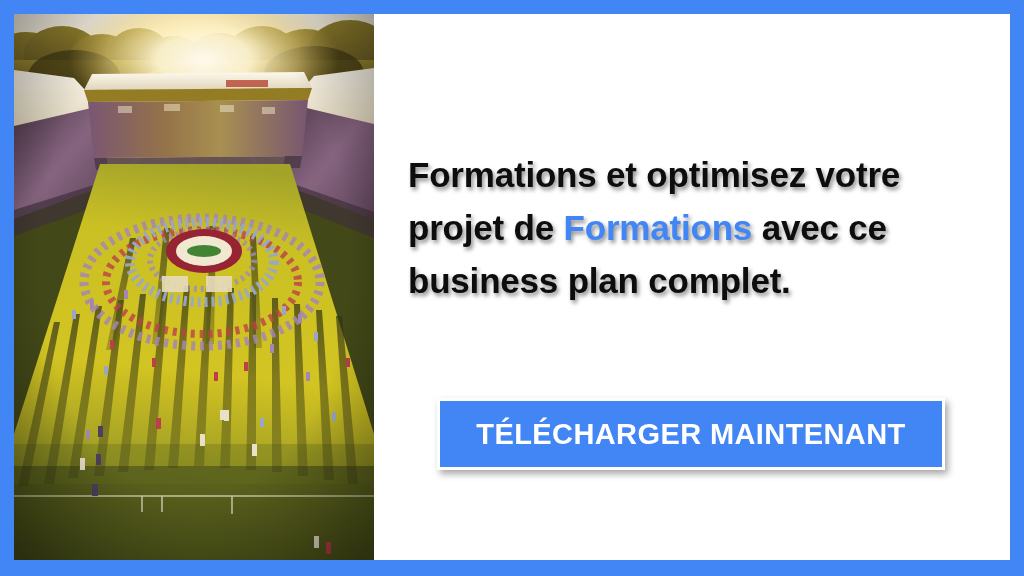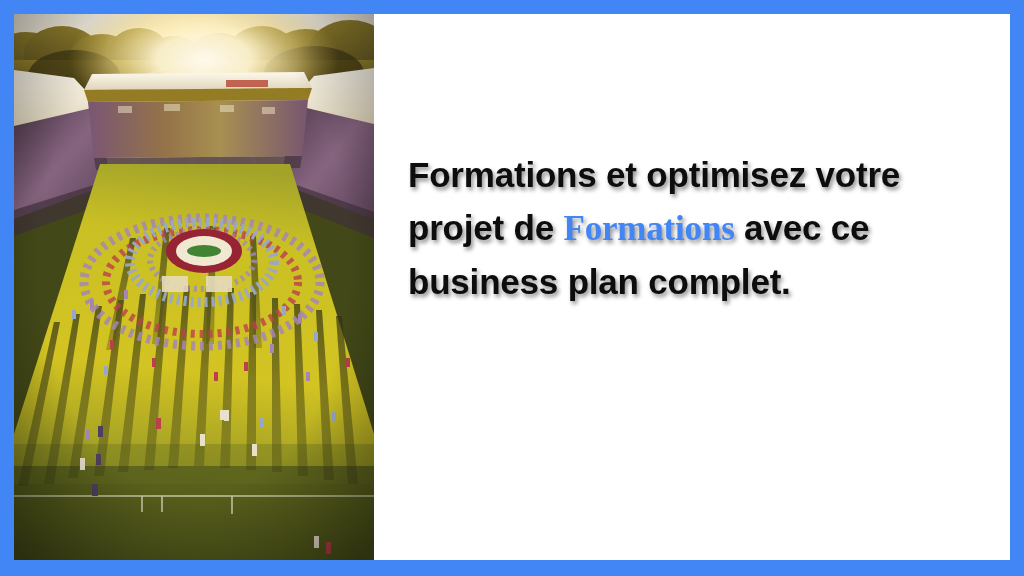--- a/index.html
+++ b/index.html
@@ -60,21 +60,20 @@
     margin: 0;
     font-size: 35px;
     line-height: 53px;
     font-weight: bold;
     color: #0d0d0d;
     letter-spacing: -0.2px;
     text-shadow: 2px 3px 4px rgba(0,0,0,0.45);
   }
   #headline .accent {
     color: #4285f4;
-    font-family: Liberation Serif, serif;
   }
 
   #cta-wrap {
     position: absolute;
     left: 63px;
     top: 384px;
   }
   #cta-button {
     display: block;
     box-sizing: border-box;
@@ -303,17 +302,20 @@
 
         <rect x="0" y="0" width="360" height="546" fill="#f2c24a" opacity="0.10"></rect>
         <rect x="0" y="0" width="360" height="546" fill="url(#vign)"></rect>
       </svg>
     </div>
 
     <div id="content">
 
       <p id="headline"><span>Formations et optimisez votre projet de </span><span class="accent">Formations</span><span> avec ce business plan complet.</span></p>
 
+      <div id="cta-wrap">
+        <button id="cta-button">TÉLÉCHARGER MAINTENANT</button>
+      </div>
 
     </div>
 
   </div>
 </div>
 
 </body></html>

